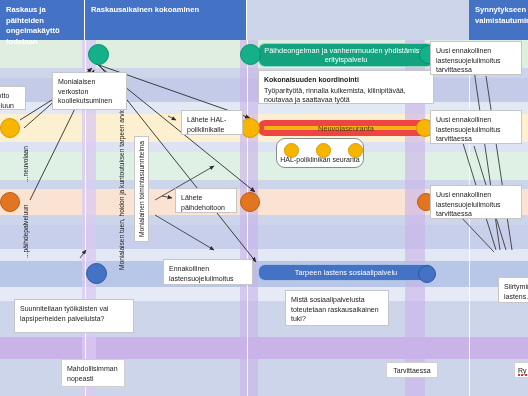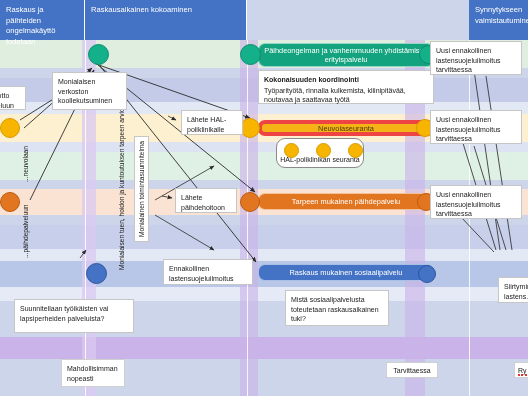--- a/index.html
+++ b/index.html
@@ -13,33 +13,33 @@
 
   
   .band{position:absolute;left:0;width:528px;}
 
   
   .vcol{position:absolute;top:40px;height:356px;background:#c9b3e8;opacity:.62;}
   .vcol2{position:absolute;top:40px;height:356px;background:#d9c9f2;opacity:.75;}
 
   
   .hdr{position:absolute;top:0;height:40px;background:#4472c4;color:#fff;
-       font-size:7.6px;font-weight:normal;box-sizing:border-box;padding:5px 6px 0 6px;
+       font-size:7.6px;font-weight:bold;box-sizing:border-box;padding:5px 6px 0 6px;
        line-height:10.5px;border-right:1px solid #ffffff;}
   .hdr.first{border-left:none;}
 
   
   .csep{position:absolute;top:40px;height:356px;width:1px;background:#ffffff;opacity:.85;}
 
   
   .pill{position:absolute;box-sizing:border-box;display:flex;align-items:center;
         justify-content:center;text-align:center;border-radius:7px;
         font-size:7.4px;color:#ffffff;border:1px solid rgba(255,255,255,.55);}
   .pill.green{background:#14a37f;}
-  .pill.yellow{background:#f5b316;color:#4a3a00;border:4px solid #ef4444;}
+  .pill.yellow{background:#f5b316;color:#4a3a00;border:6px solid #ef4444;}
   .pill.orange{background:#e2751f;}
   .pill.blue{background:#4472c4;}
 
   
   .note{position:absolute;box-sizing:border-box;background:#ffffff;
         border:1px solid #c6c6c6;font-size:7px;color:#1b1b1b;
         padding:4px 5px;line-height:9.6px;}
   .note .ttl{font-weight:bold;display:block;margin-bottom:1px;}
 
   
@@ -147,26 +147,23 @@
   </div>
 
   <div class="pill yellow" style="left:258px;top:120px;width:176px;height:16px;">
     <span>Neuvolaseuranta</span>
   </div>
 
   <div class="rnote" style="left:276px;top:138px;width:88px;height:30px;">
     <span>HAL-poliklinikan seuranta</span>
   </div>
 
-  <div class="pill orange" style="left:258px;top:193px;width:176px;height:17px;">
-    <span>Tarpeen mukainen päihdepalvelu</span>
-  </div>
 
   <div class="pill blue" style="left:258px;top:264px;width:176px;height:17px;">
-    <span>Raskaus mukainen sosiaalipalvelu</span>
+    <span>Tarpeen lastens sosiaalipalvelu</span>
   </div>
 
   <div id="dots-layer">
       <div class="dot green" style="left: 88px; top: 44px; width: 21px; height: 21px;"></div>
       <div class="dot green" style="left: 240px; top: 44px; width: 21px; height: 21px;"></div>
       <div class="dot green" style="left: 419px; top: 45px; width: 19px; height: 19px;"></div>
       <div class="dot yellow" style="left: 0px; top: 118px; width: 20px; height: 20px;"></div>
       <div class="dot yellow" style="left: 240px; top: 118px; width: 20px; height: 20px;"></div>
       <div class="dot yellow" style="left: 416px; top: 119px; width: 18px; height: 18px;"></div>
       <div class="dot yellow" style="left: 284px; top: 143px; width: 15px; height: 15px;"></div>

